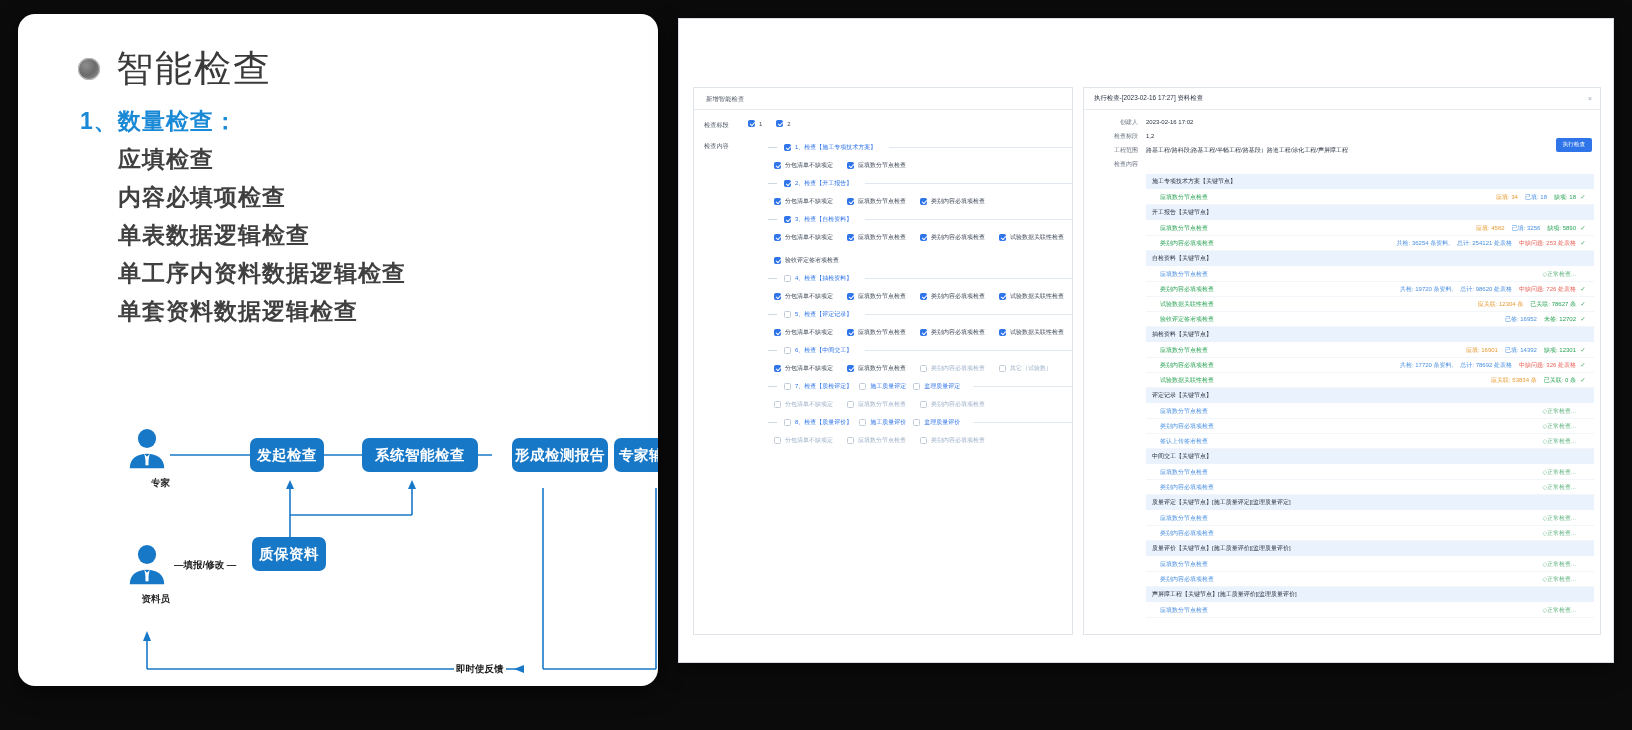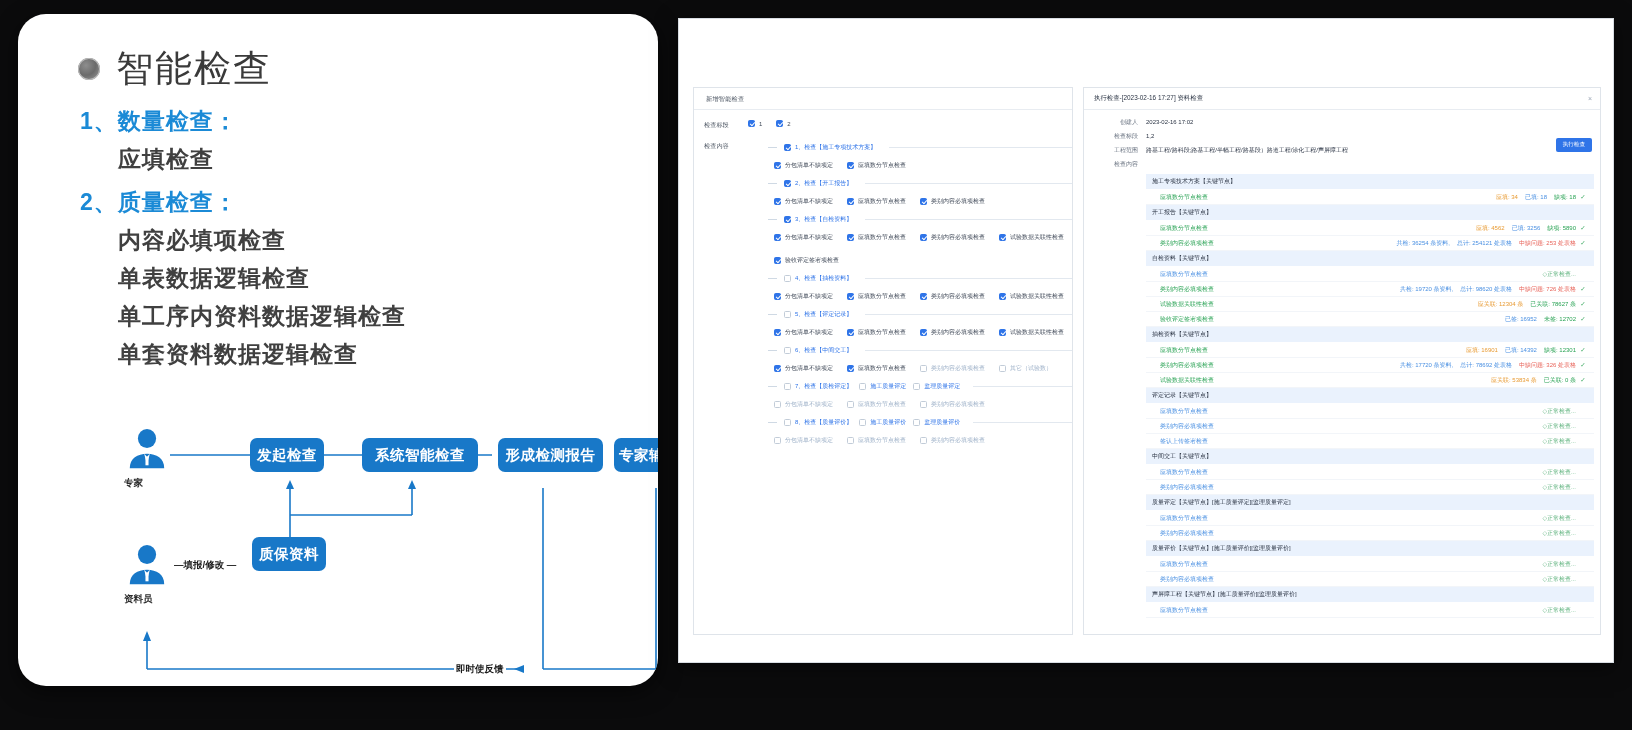--- a/index.html
+++ b/index.html
@@ -8,21 +8,21 @@
     background: #0a0a0a;
     font-family: "Liberation Sans", "DejaVu Sans", sans-serif;
     overflow: hidden;
   }
   #stage { position: relative; width: 1632px; height: 730px; background: #0b0b0c; }
 
   
   #left-card {
     position: absolute; left: 18px; top: 14px;
     width: 640px; height: 672px;
-    background: #ffffff; border-radius: 28px;
+    background: #ffffff; border-radius: 17px;
     box-shadow: 0 6px 22px rgba(0,0,0,.55);
     overflow: hidden;
   }
   .slide-title { display: flex; align-items: center; gap: 16px; margin: 30px 0 0 60px; }
   .bullet-dot {
     width: 22px; height: 22px; border-radius: 50%;
     background: radial-gradient(circle at 36% 34%, #8e8e8e 0%, #6b6b6b 48%, #9e9e9e 100%);
     box-shadow: 0 0 0 1px #bdbdbd inset;
   }
   .slide-title h1 { font-size: 37px; font-weight: 400; color: #3a3a3a; letter-spacing: 2px; }
@@ -33,21 +33,21 @@
 
   
   #flow { position: absolute; left: 0; top: 378px; width: 640px; height: 292px; margin-left: 44px; }
   .fbox {
     position: absolute; background: #1878c8; color: #fff;
     border-radius: 7px; font-size: 14.5px; font-weight: 700;
     display: flex; align-items: center; justify-content: center;
     letter-spacing: .5px; white-space: nowrap;
   }
   .person { position: absolute; width: 46px; }
-  .person .cap { font-size: 9.5px; color: #2b2b2b; text-align: left; margin-top: 1px; font-weight: 700; }
+  .person .cap { font-size: 9.5px; color: #2b2b2b; text-align: right; margin-top: 1px; font-weight: 700; }
   .flab {
     position: absolute; font-size: 9.5px; color: #1a1a1a; font-weight: 700;
     white-space: nowrap; background: #fff; padding: 0 2px;
   }
 
   
   #right-card {
     position: absolute; left: 678px; top: 18px;
     width: 936px; height: 645px;
     background: #ffffff; border: 1px solid #d8dde3;
@@ -139,21 +139,20 @@
   <div id="left-card">
 
     <div class="slide-title">
       <span class="bullet-dot"></span>
       <h1>智能检查</h1>
     </div>
 
     <div class="bullet-list" id="bullets">
         <div class="lv1">1、数量检查：</div>
         <div class="lv2">应填检查</div>
-        <div class="lv1">2、质量检查：</div>
         <div class="lv2">内容必填项检查</div>
         <div class="lv2">单表数据逻辑检查</div>
         <div class="lv2">单工序内资料数据逻辑检查</div>
         <div class="lv2">单套资料数据逻辑检查</div>
       </div>
 
     <div id="flow">
       <svg width="640" height="292" style="position:absolute;left:0;top:0">
         <g stroke="#1878c8" stroke-width="1.6" fill="none">
 
@@ -180,21 +179,21 @@
         <g fill="#1878c8">
           <polygon points="228,88 224,97 232,97"></polygon>
           <polygon points="350,88 346,97 354,97"></polygon>
           <polygon points="85,239 81,249 89,249"></polygon>
           <polygon points="452,277 462,273 462,281"></polygon>
         </g>
       </svg>
 
       <div class="fbox" style="left:188px;top:46px;width:74px;height:34px">发起检查</div>
       <div class="fbox" style="left:300px;top:46px;width:116px;height:34px">系统智能检查</div>
-      <div class="fbox" style="left:436px;top:46px;width:105px;height:34px">形成检测报告</div>
+      <div class="fbox" style="left:450px;top:46px;width:96px;height:34px">形成检测报告</div>
       <div class="fbox" style="left:552px;top:46px;width:70px;height:34px">专家辅查</div>
       <div class="fbox" style="left:190px;top:145px;width:74px;height:34px">质保资料</div>
 
       <div class="person" style="left:62px;top:36px">
         <svg viewBox="0 0 46 46" width="46" height="44">
           <ellipse cx="23" cy="11" rx="9.5" ry="10" fill="#1878c8"></ellipse>
           <path d="M5 42c0-10 8-15 18-15s18 5 18 15z" fill="#1878c8"></path>
           <path d="M20 27 L23 38 L26 27 L23 30 Z" fill="#ffffff"></path>
           <rect x="21.4" y="30" width="3.2" height="9" fill="#ffffff"></rect>
         </svg>

